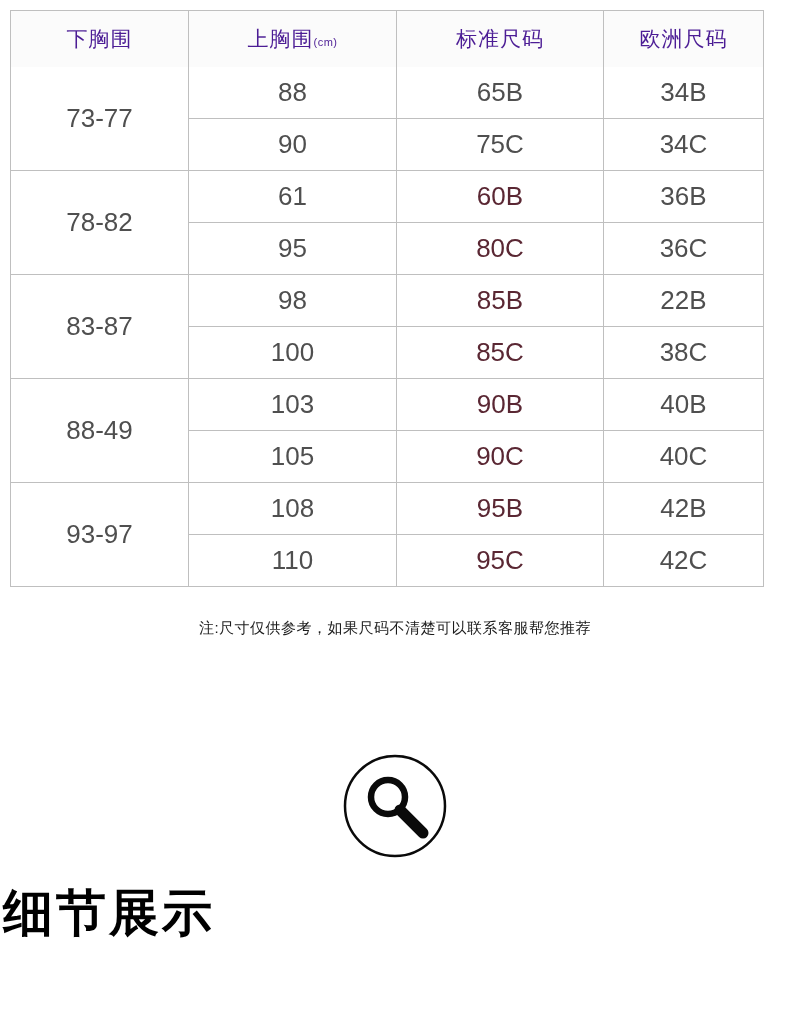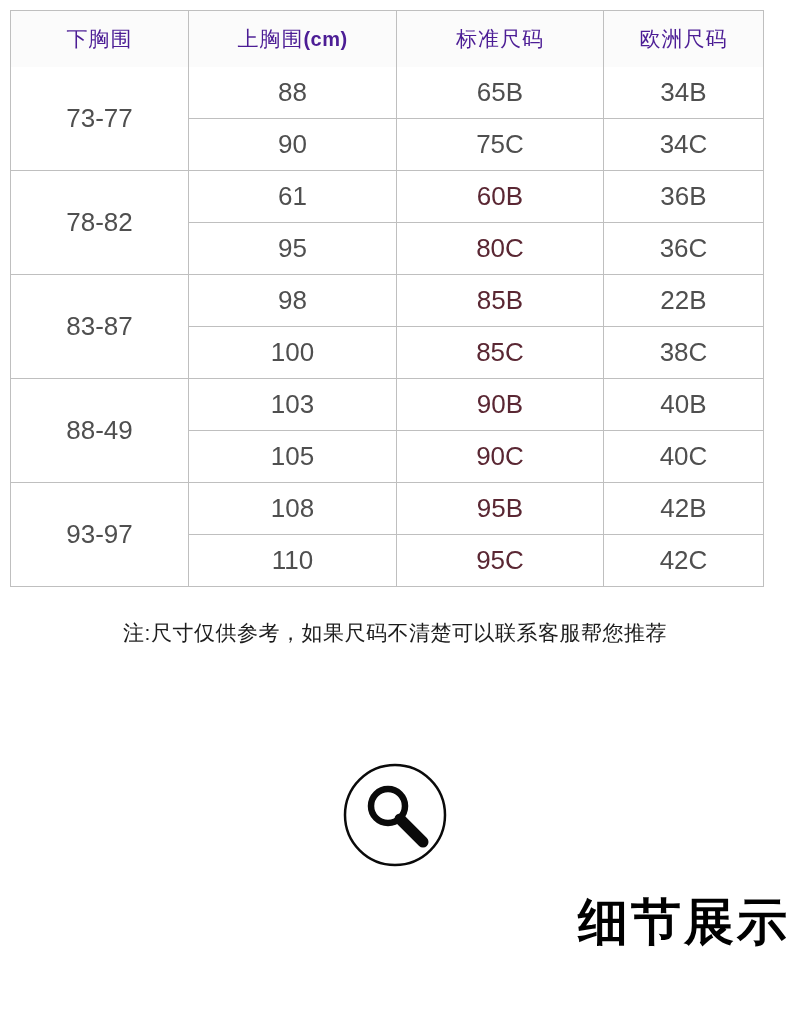--- a/index.html
+++ b/index.html
@@ -28,45 +28,45 @@
   }
   thead tr { height: 56px; }
   thead th {
     background: #fbfbfb;
     border-bottom: none;          
     font-size: 21px;
     font-weight: 500;
     color: #4c1d95;
     letter-spacing: 1px;
   }
-  thead th .unit { font-size: 20px; letter-spacing: 0.5px; font-weight: 700; }
+  thead th .unit { font-size: 11px; letter-spacing: 0.5px; font-weight: 400; }
   tbody tr { height: 52px; }
   tbody tr:first-child td { border-top: none; }
   tbody td {
     font-size: 26px;
     font-weight: 300;
     color: #4f4f4f;
   }
   tbody td.hl { color: var(--hl, #5a2733); }
   
   .note {
     margin-top: 32px;
     text-align: center;
-    font-size: 21px;
+    font-size: 15px;
     color: #1c1c1c;
     letter-spacing: 0.5px;
   }
   
   .detail-icon-wrap {
     margin: 116px auto 0;
     width: 104px; height: 104px;
   }
   .detail-title {
     margin-top: 28px;
-    text-align: right;
+    text-align: left;
     font-size: 50px;
     line-height: 1.1;
     font-weight: 700;
     color: #000000;
     letter-spacing: 3px;
     padding-left: 3px;
   }
 </style>
 </head>
 <body>

